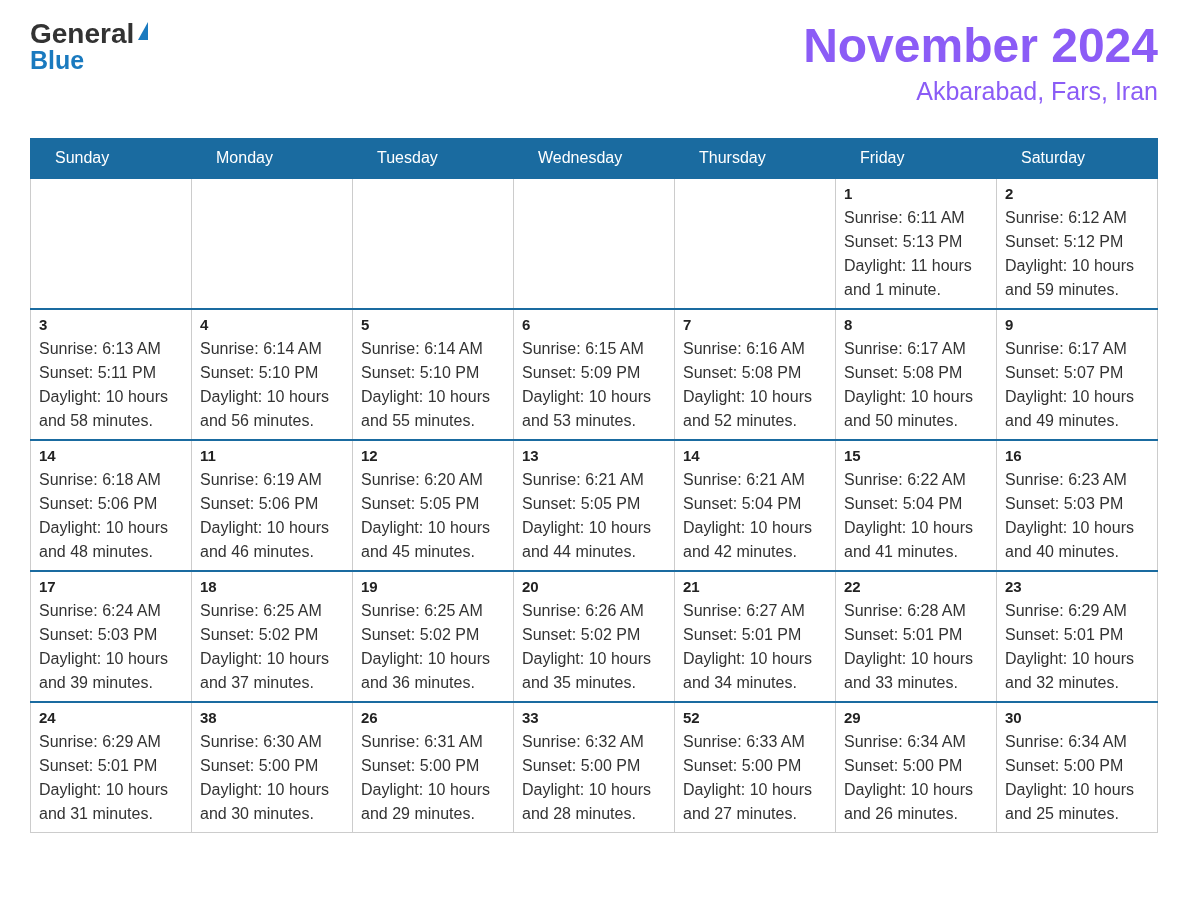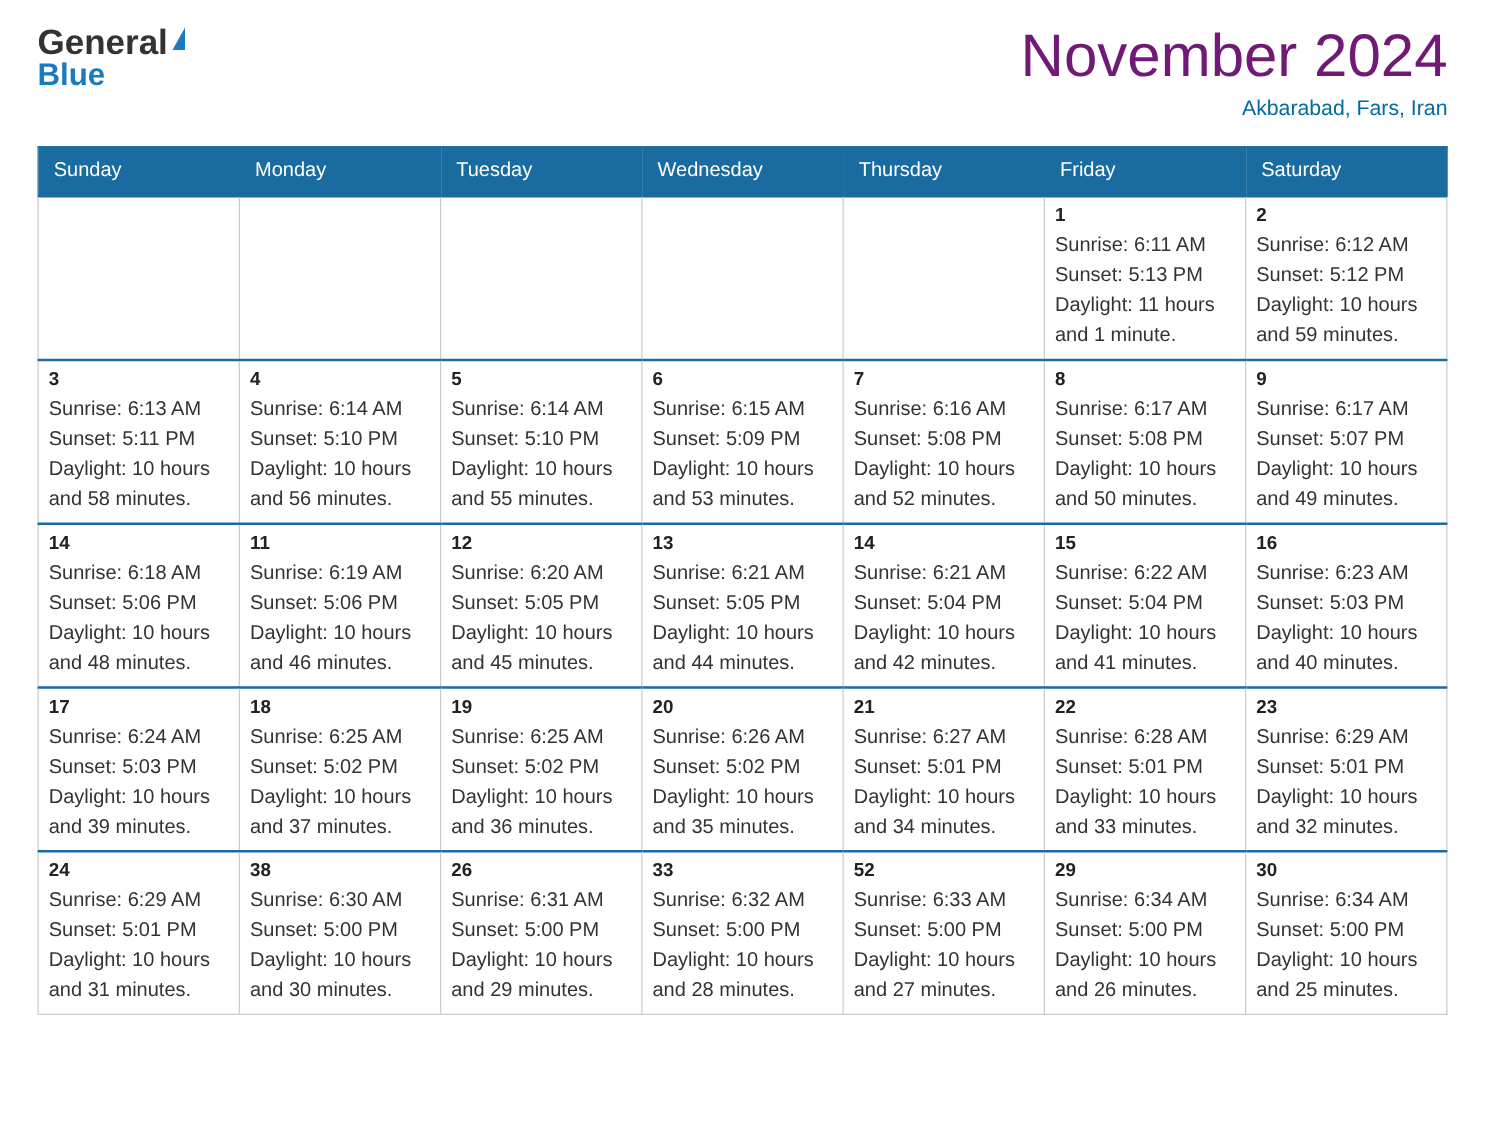--- a/index.html
+++ b/index.html
@@ -7,21 +7,21 @@
       font-family: Arial, sans-serif;
       background: #fff;
       padding: 20px 30px;
       width: 1188px;
       min-height: 918px;
     }
     .header {
       display: flex;
       justify-content: space-between;
       align-items: flex-start;
-      margin-bottom: 20px;
+      margin-bottom: 32px;
     }
     .logo {
       display: flex;
       flex-direction: column;
       align-items: flex-start;
     }
     .logo-general {
       font-size: 28px;
       font-weight: bold;
       color: #333;
@@ -33,41 +33,41 @@
       color: #1a7abf;
       line-height: 1;
       display: flex;
       align-items: center;
     }
     .title-block {
       text-align: right;
     }
     .title-block h1 {
       font-size: 48px;
+      font-weight: bold;
+      color: #8b5cf6;
+      line-height: 1.1;
+    }
+    .title-block h2 {
+      font-size: 25px;
       font-weight: normal;
-      color: #701a75;
-      line-height: 1.1;
-    }
-    .title-block h2 {
-      font-size: 17px;
-      font-weight: normal;
-      color: #0369a1;
+      color: #8b5cf6;
       margin-top: 4px;
     }
     .calendar {
       width: 100%;
       border-collapse: collapse;
       border: 1px solid #aaa;
     }
     .calendar th {
       background-color: #1a6ba0;
       color: #fff;
       font-size: 16px;
       font-weight: normal;
-      padding: 10px 12px;
+      padding: 10px 24px;
       text-align: left;
       border: 1px solid #1a6ba0;
     }
     .calendar td {
       vertical-align: top;
       padding: 6px 8px;
       border: 1px solid #ccc;
       width: calc(100% / 7);
       min-height: 100px;
       font-size: 13px;

